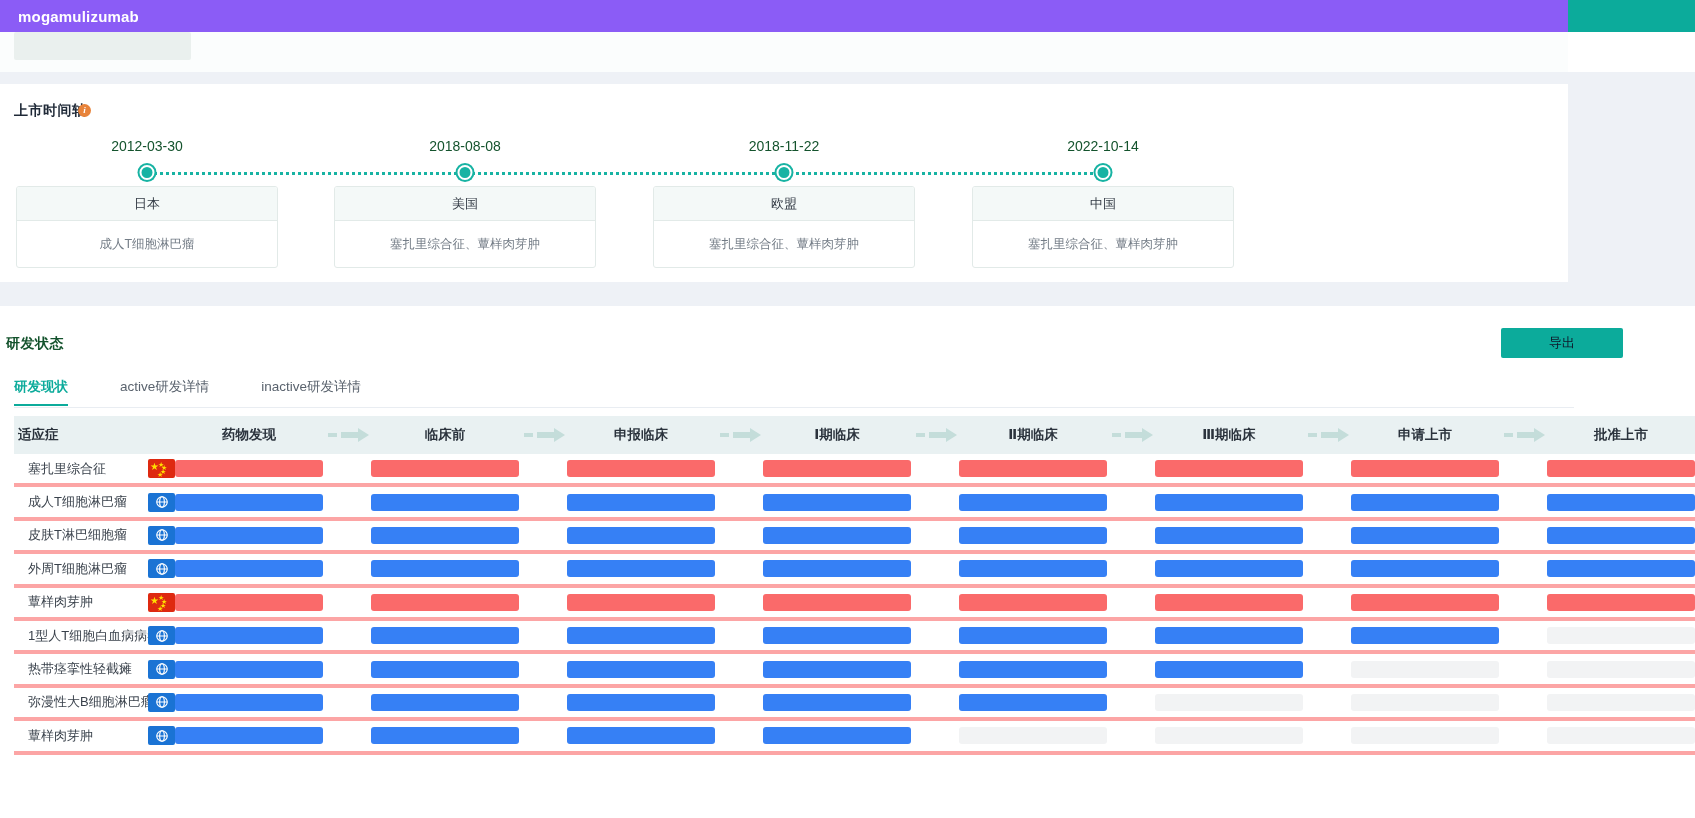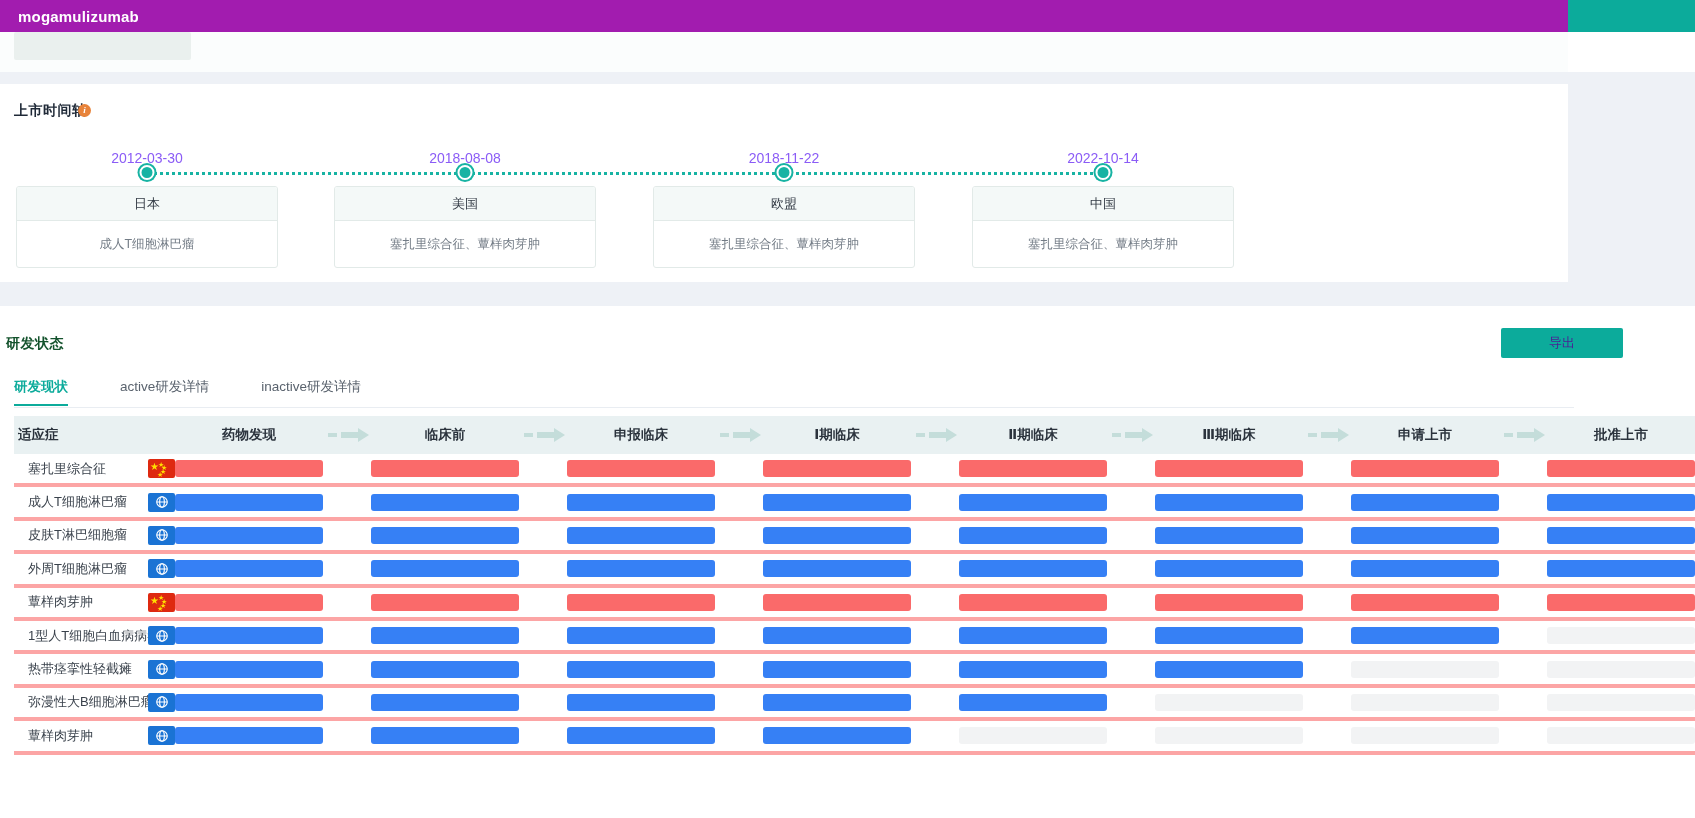--- a/index.html
+++ b/index.html
@@ -7,21 +7,21 @@
     width: 1695px; height: 818px;
     background: #eef1f6;
     font-family: "Liberation Sans", "DejaVu Sans", sans-serif;
     overflow: hidden;
   }
 
   
   .topbar {
     position: absolute; left: 0; top: 0;
     width: 1568px; height: 32px;
-    background: #a21caf;
+    background: #8b5cf6;
     display: flex; align-items: center;
   }
   .topbar-title {
     color: #fff; font-size: 15px; font-weight: bold;
     margin-left: 18px; letter-spacing: .2px;
   }
   .topbar-right {
     position: absolute; left: 1568px; top: 0;
     width: 127px; height: 32px; background: #0cab9b;
   }
@@ -62,23 +62,23 @@
     font-family: "Liberation Serif", serif;
   }
 
   .tl-track {
     position: absolute; left: 147px; top: 88px;
     width: 958px; height: 2px;
     border-top: 3px dotted #17b3a3;
   }
   .tl-node { position: absolute; top: 54px; }
   .tl-date {
-    position: absolute; top: 12px; left: 50%;
+    position: absolute; top: 0; left: 50%;
     transform: translateX(-50%);
-    font-size: 14px; color: #8b5cf6; white-space: nowrap;
+    font-size: 14px; color: #14532d; white-space: nowrap;
   }
   .tl-marker {
     position: absolute; top: 27px; left: 50%;
     transform: translateX(-50%);
     width: 15px; height: 15px; border-radius: 50%;
     background: #17b3a3; border: 2px solid #fff;
     box-shadow: 0 0 0 2px #17b3a3;
   }
   .tl-box {
     position: absolute; top: 48px; left: 50%;
@@ -103,21 +103,21 @@
     top: 306px; height: 512px; width: 1695px;
   }
   .pipe-title {
     position: absolute; left: 6px; top: 29px;
     font-size: 14px; font-weight: bold; color: #14532d;
     letter-spacing: .5px;
   }
   .export-btn {
     position: absolute; left: 1501px; top: 328px;
     width: 122px; height: 30px; background: #0cab9b;
-    color: #4c1d95; font-size: 13px; border: none;
+    color: #0f172a; font-size: 13px; border: none;
     display: flex; align-items: center; justify-content: center;
     cursor: pointer; border-radius: 2px; font-family: Liberation Serif, serif;
   }
 
   .tabs {
     position: absolute; left: 14px; top: 72px;
     display: flex; align-items: flex-end; gap: 0;
   }
   .tab {
     font-size: 13.5px; color: #5a636e; padding: 0 0 10px 0;

